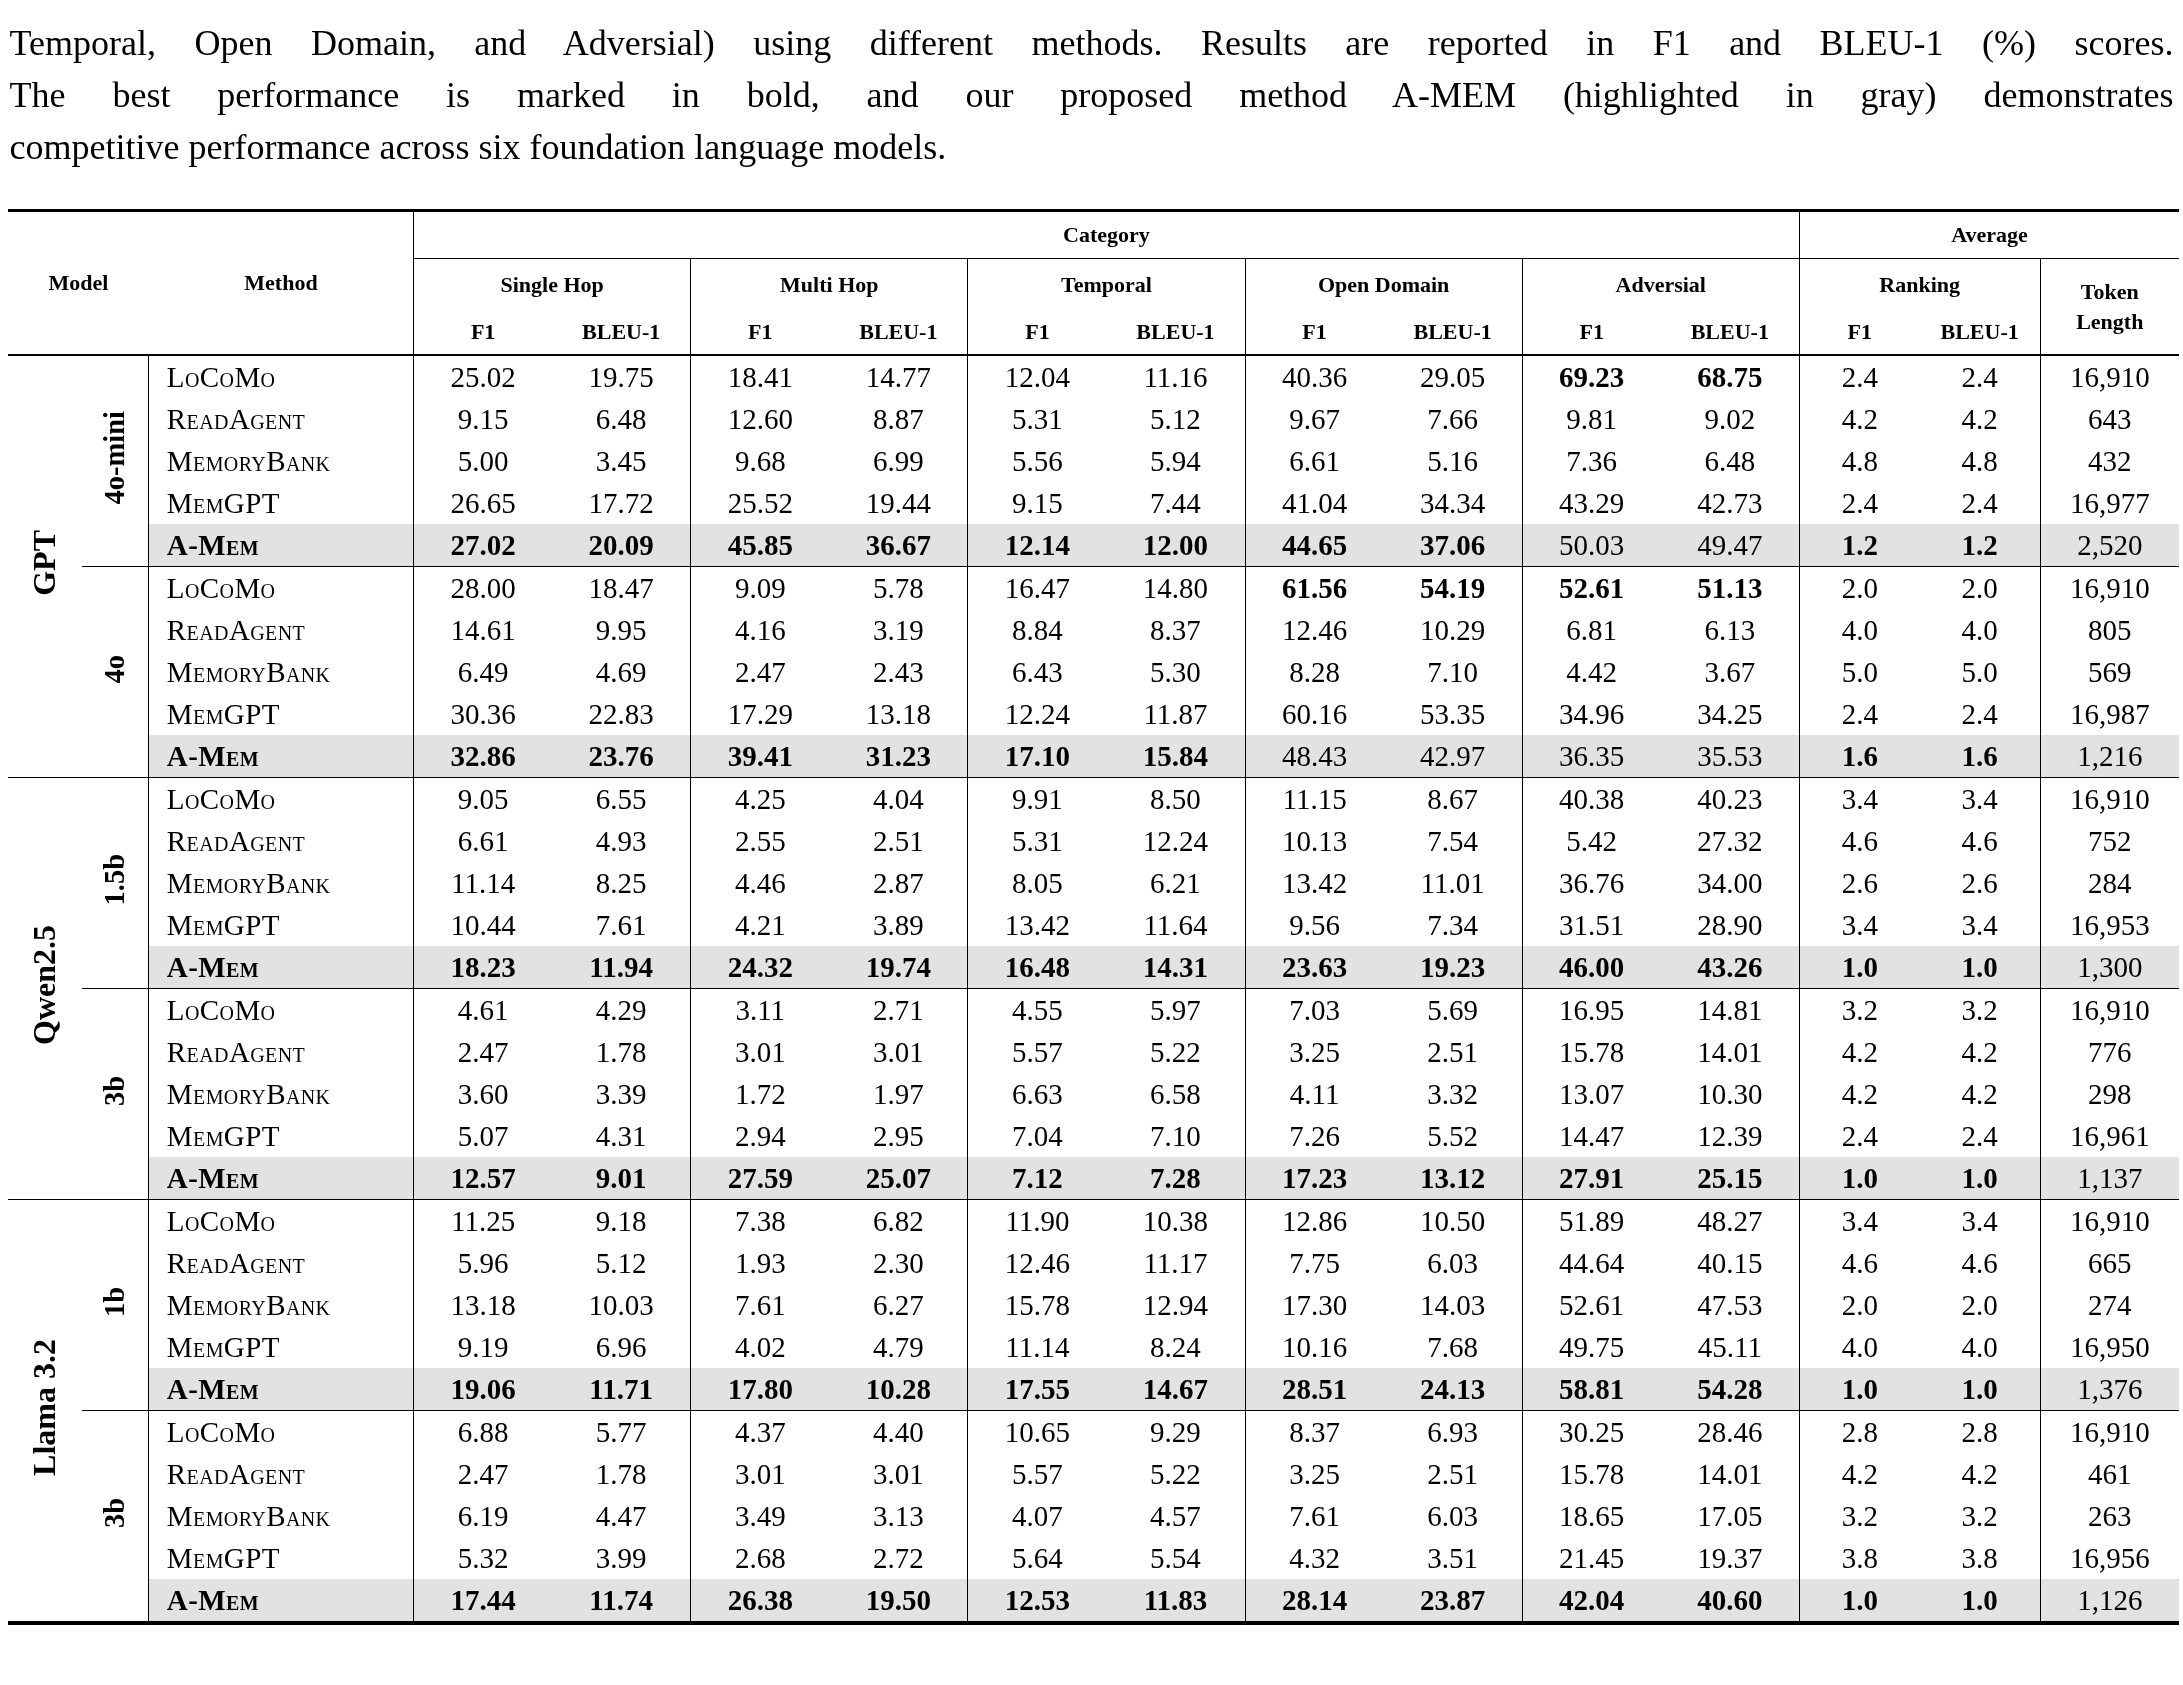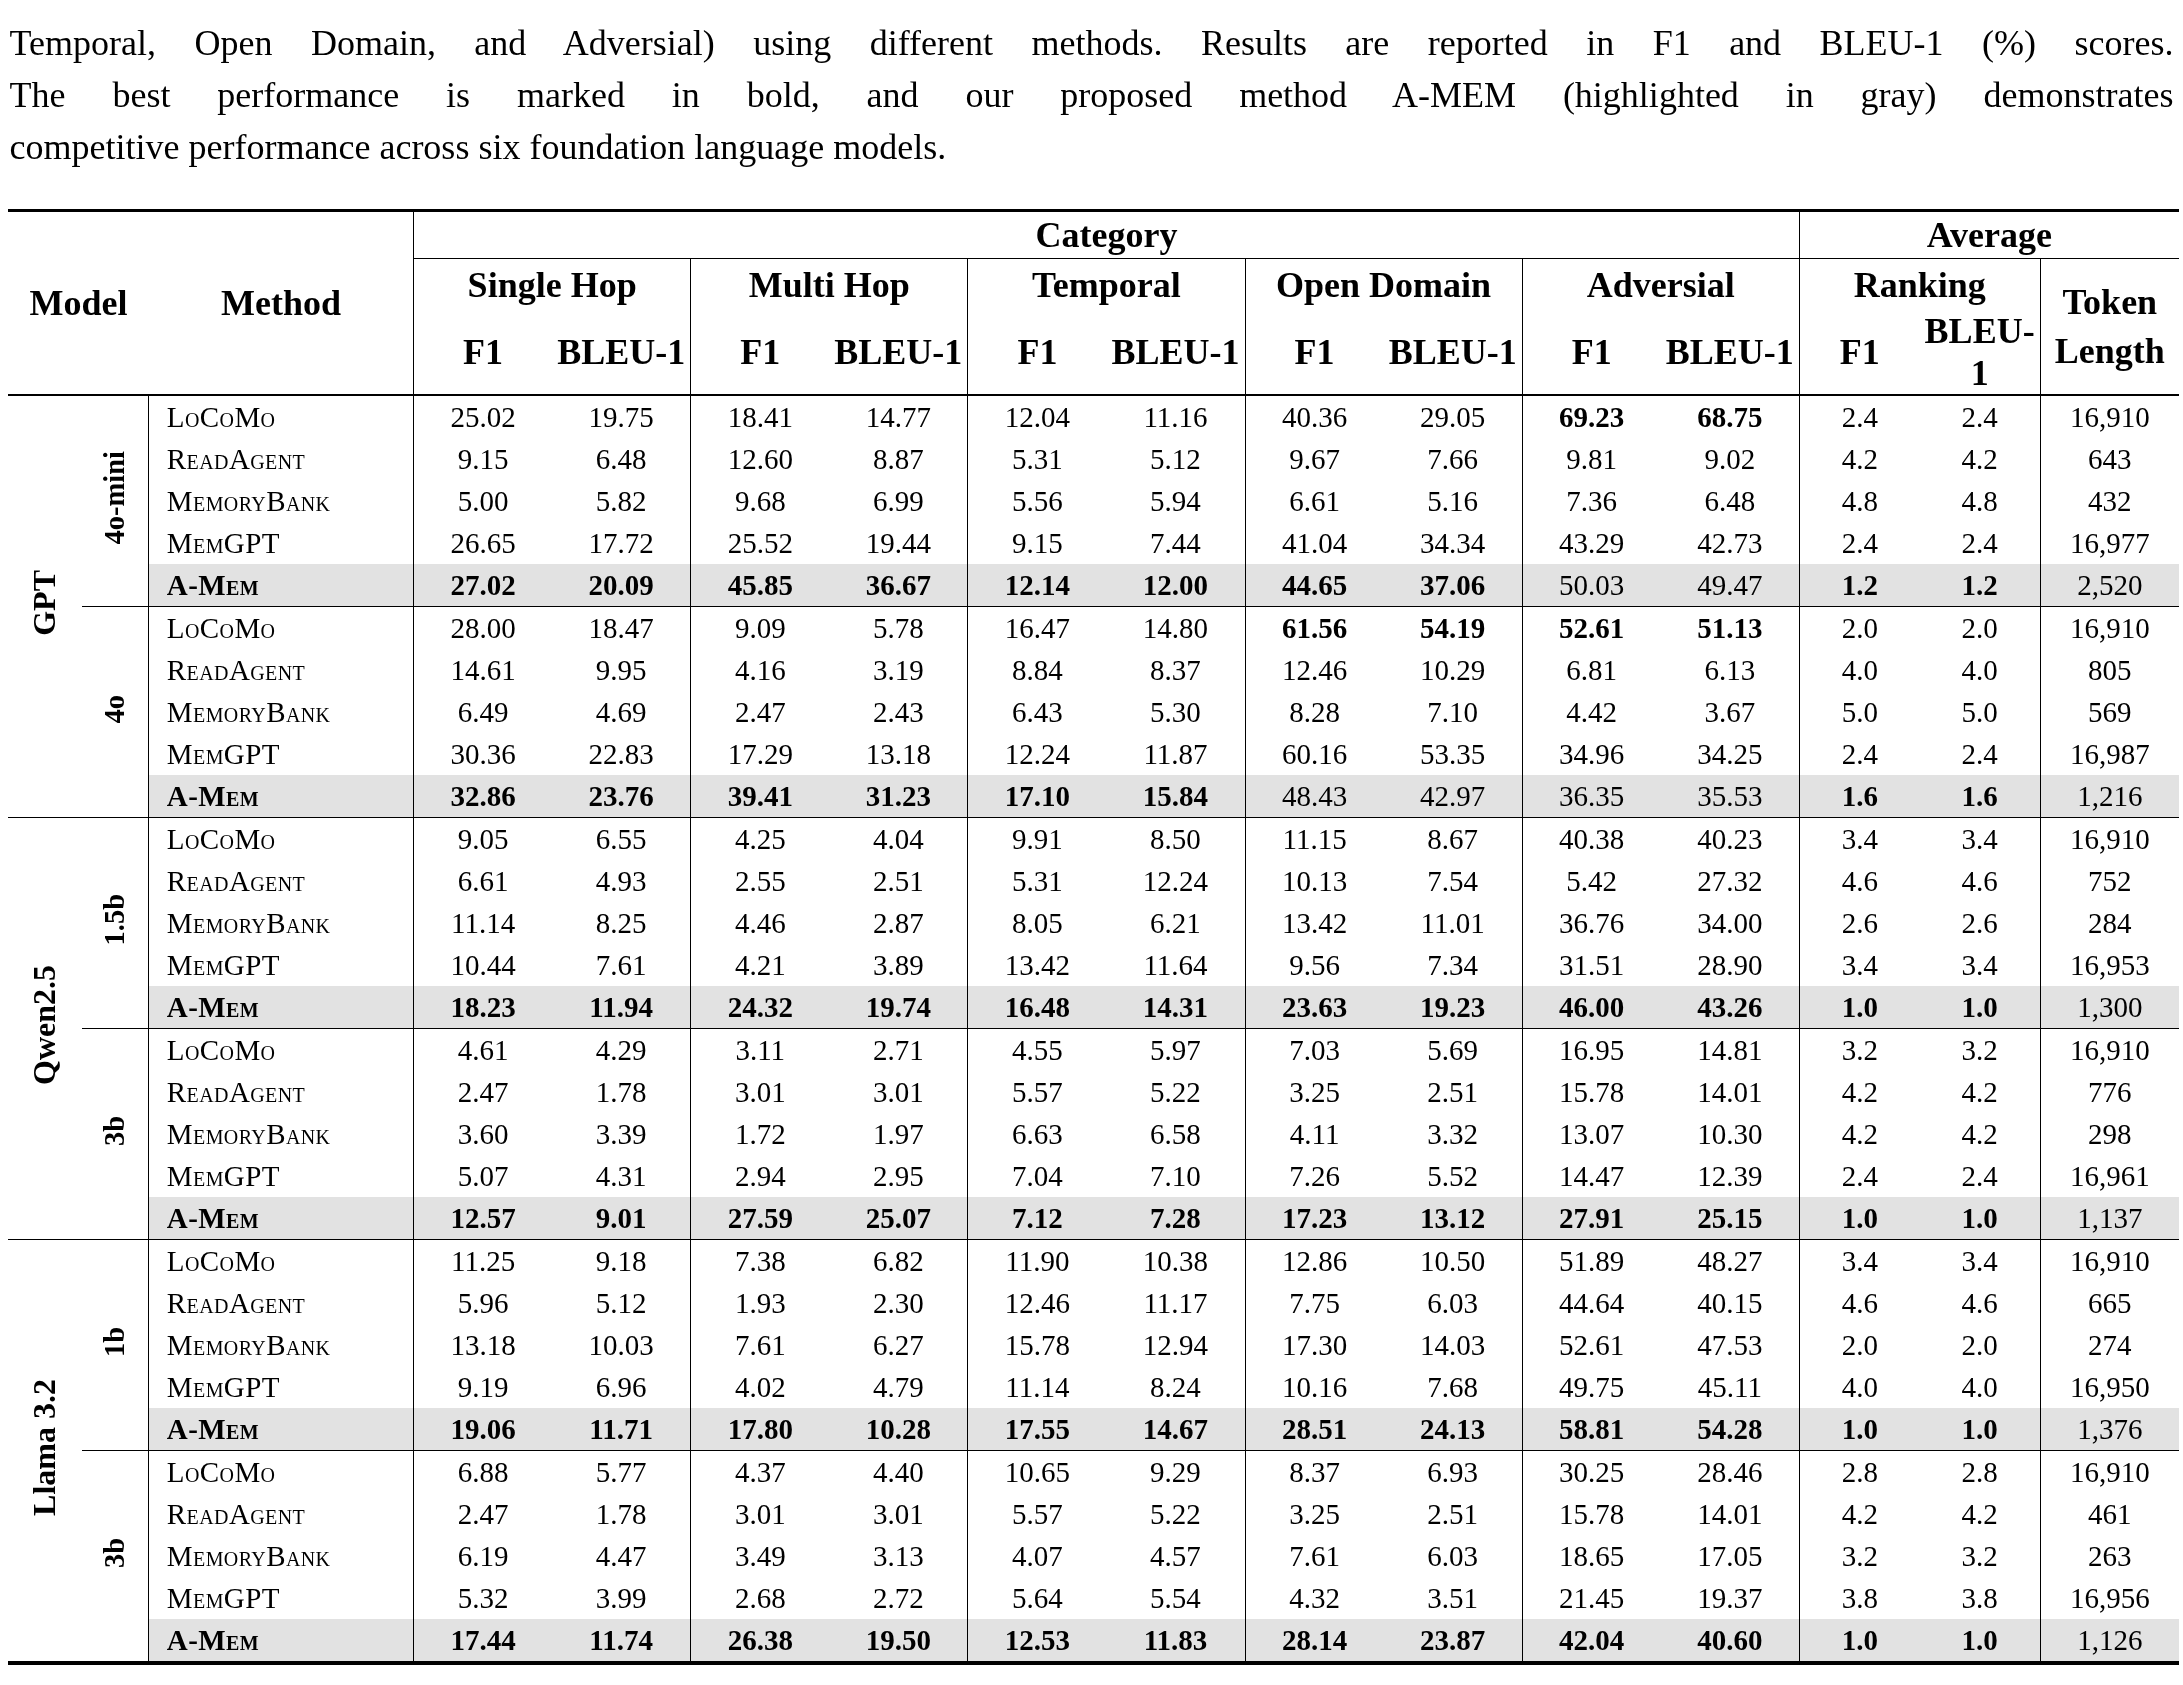--- a/index.html
+++ b/index.html
@@ -18,21 +18,21 @@
   .cap-line.last{text-align-last:left;}
   
   table.results{
     width:2171px;margin:0 auto;
     border-collapse:collapse;table-layout:fixed;
     border-top:3.2px solid #000;
     border-bottom:4px solid #000;
   }
   thead{border-bottom:2.4px solid #000;}
   th,td{padding:0;vertical-align:middle;}
-  thead th{font-weight:bold;font-size:36px;text-align:center;}
+  thead th{font-weight:bold;font-size:22px;text-align:center;}
   .h-row1 th{height:46px;}
   .h-row2 th{height:51px;}
   .h-row3 th{height:44px;text-align:center;}
   .underline{border-bottom:1.6px solid #000;}
   .bl{border-left:1.6px solid #000;}
   .sep{border-bottom:1.6px solid #000;}
   tbody td{height:42px;font-size:29px;}
   td.num{text-align:center;}
   td.method-cell{
     text-align:left;padding-left:17.4px;
@@ -146,21 +146,21 @@
           <td class="num">7.66</td>
           <td class="num bl">9.81</td>
           <td class="num">9.02</td>
           <td class="num bl">4.2</td>
           <td class="num">4.2</td>
           <td class="num bl">643</td>
         </tr>
         <tr>
           <td class="method-cell bl">MemoryBank</td>
           <td class="num bl">5.00</td>
-          <td class="num">5.82</td>
+          <td class="num">3.45</td>
           <td class="num bl">9.68</td>
           <td class="num">6.99</td>
           <td class="num bl">5.56</td>
           <td class="num">5.94</td>
           <td class="num bl">6.61</td>
           <td class="num">5.16</td>
           <td class="num bl">7.36</td>
           <td class="num">6.48</td>
           <td class="num bl">4.8</td>
           <td class="num">4.8</td>

